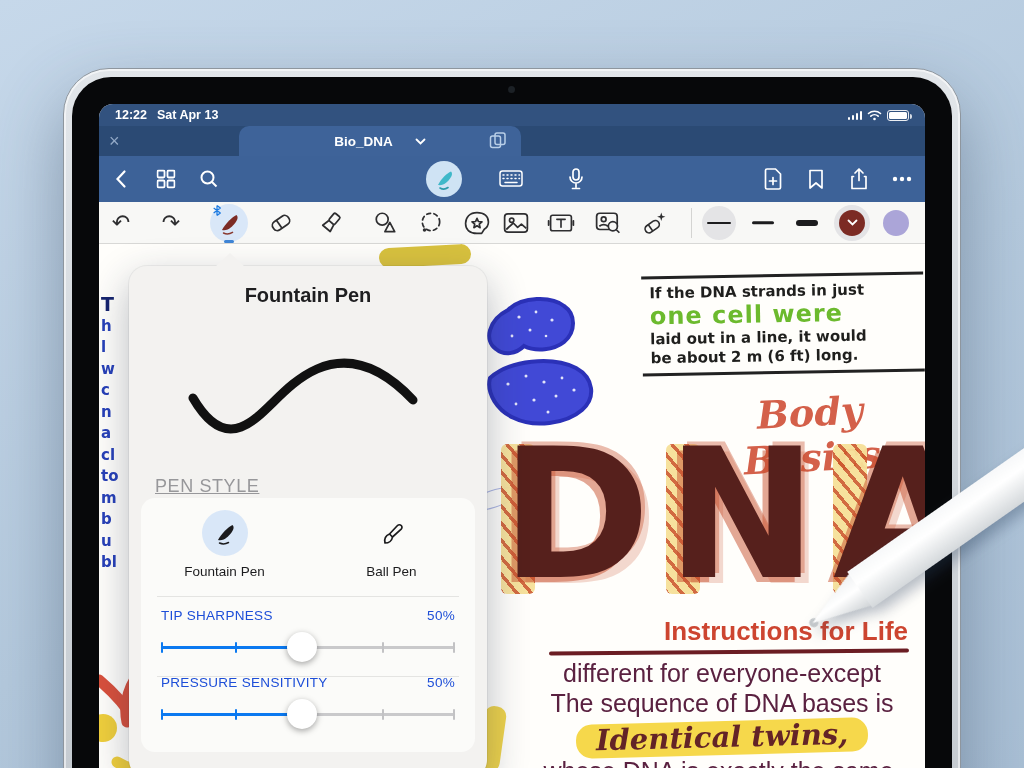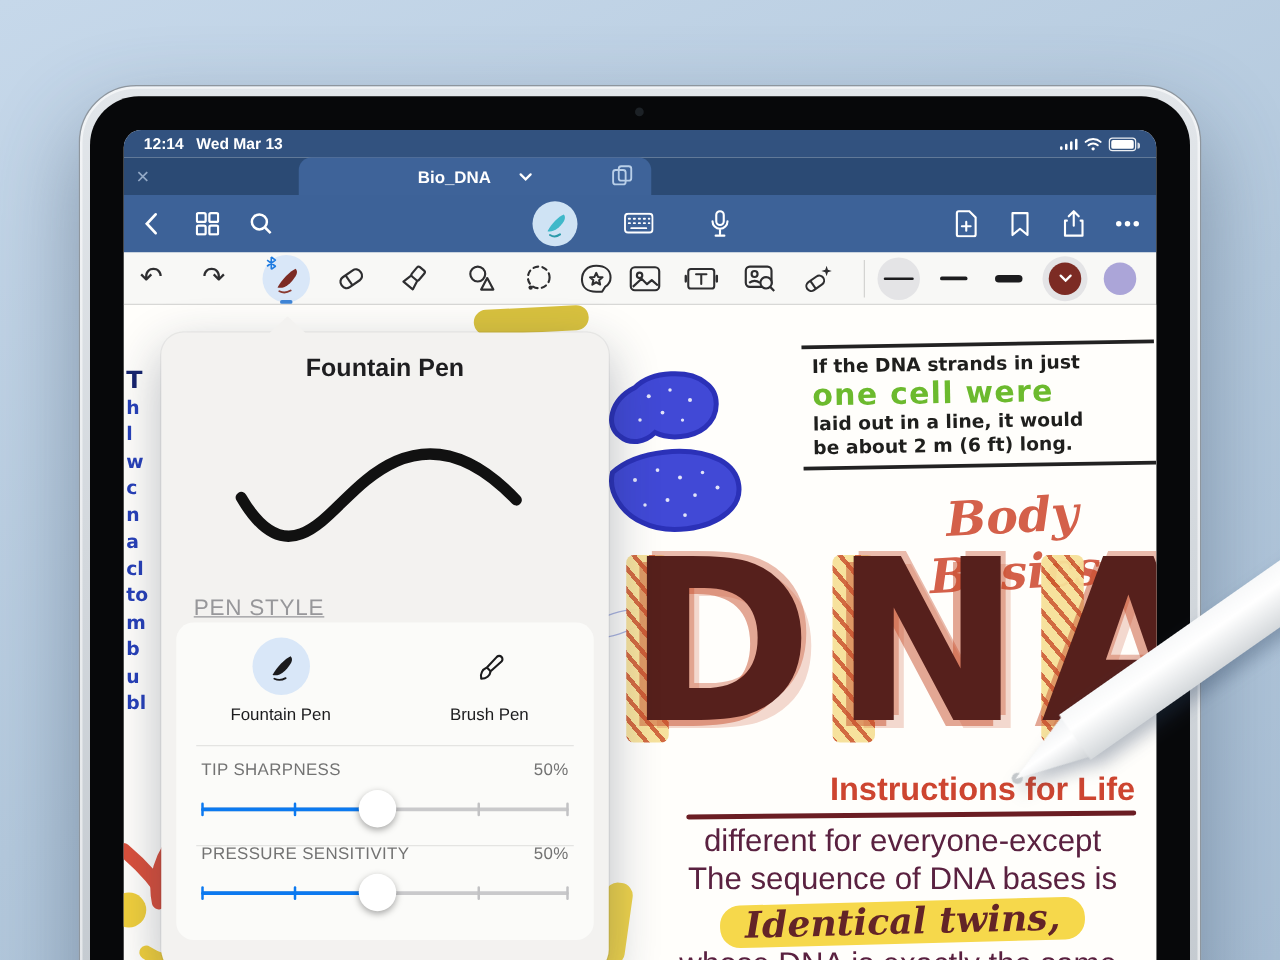--- a/index.html
+++ b/index.html
@@ -120,21 +120,21 @@
 
   .pen-style-row { position:absolute; left:0; top:12px; width:100%; display:flex; justify-content:space-around; }
   .pen-style-opt { display:flex; flex-direction:column; align-items:center; gap:8px; width:100px; }
   .ps-icon-wrap { width:46px; height:46px; display:flex; align-items:center; justify-content:center; }
   .ps-selected { background:#d9e7f8; border-radius:50%; }
   .ps-label { font-size:13.5px; color:#1c1c1e; }
 
   .card-divider { position:absolute; left:16px; right:16px; height:1px; background:#e4e4e2; }
 
   .slider-block { position:absolute; left:20px; right:20px; }
-  .slider-head { display:flex; justify-content:space-between; font-size:13.5px; color:#737373; letter-spacing:.3px; }
+  .slider-head { display:flex; justify-content:space-between; font-size:13.5px; color:#1d4ed8; letter-spacing:.3px; }
   .slider { position:relative; height:30px; margin-top:10px; }
   .sl-track { position:absolute; left:0; right:0; top:13px; height:3px; background:#c9c9cb; border-radius:2px; }
   .sl-fill { position:absolute; left:0; top:13px; width:48%; height:3px; background:#0b79f0; border-radius:2px; }
   .sl-tick { position:absolute; top:9px; width:2px; height:11px; border-radius:1px; }
   .sl-tick.blue { background:#0b79f0; } .sl-tick.gray { background:#c2c2c4; }
   .sl-thumb { position:absolute; left:calc(48% - 15px); top:-1px; width:30px; height:30px; border-radius:50%;
               background:#fff; box-shadow:0 2px 6px rgba(0,0,0,.35); }
 
   
   .pencil { position:absolute; left:812px; top:600px; width:360px; height:44px;
@@ -153,22 +153,22 @@
 <body>
 
 <div class="stage">
   <div class="ipad">
     <div class="bezel">
       <div class="camera-dot"></div>
       <div class="screen">
 
         <div class="status-bar">
           <div class="sb-left">
-            <span>12:14</span>
-            <span>Wed Mar 13</span>
+            <span>12:22</span>
+            <span>Sat Apr 13</span>
           </div>
           <div class="sb-right">
             <span class="sig">
               <i style="height:3px"></i>
                 <i style="height:5px"></i>
                 <i style="height:7px"></i>
                 <i style="height:9px"></i>
             </span>
             <span>
               <svg width="15" height="11" viewBox="0 0 15 11" fill="none" stroke="#fff" stroke-width="1.6" stroke-linecap="round">
@@ -479,21 +479,21 @@
                   </span>
                   <span class="ps-label">Fountain Pen</span>
                 </div>
                 <div class="pen-style-opt">
                   <span class="ps-icon-wrap">
                     <svg width="26" height="26" viewBox="0 0 26 26" fill="none" stroke="#1b1b1d" stroke-width="1.7" stroke-linejoin="round">
                       <path d="M6 23 C5 19 7 15.5 10.5 14 L18.5 5.5 a2.6 2.6 0 0 1 3.7 3.7 L13.5 17 C13 20.5 10 23 6 23 Z"></path>
                         <path d="M10.5 14 l3 3"></path>
                     </svg>
                   </span>
-                  <span class="ps-label">Brush Pen</span>
+                  <span class="ps-label">Ball Pen</span>
                 </div>
               </div>
 
               <div class="card-divider" style="top:98px"></div>
 
               <div class="slider-block" style="top:110px">
                 <div class="slider-head">
                   <span>TIP SHARPNESS</span>
                   <span>50%</span>
                 </div>

